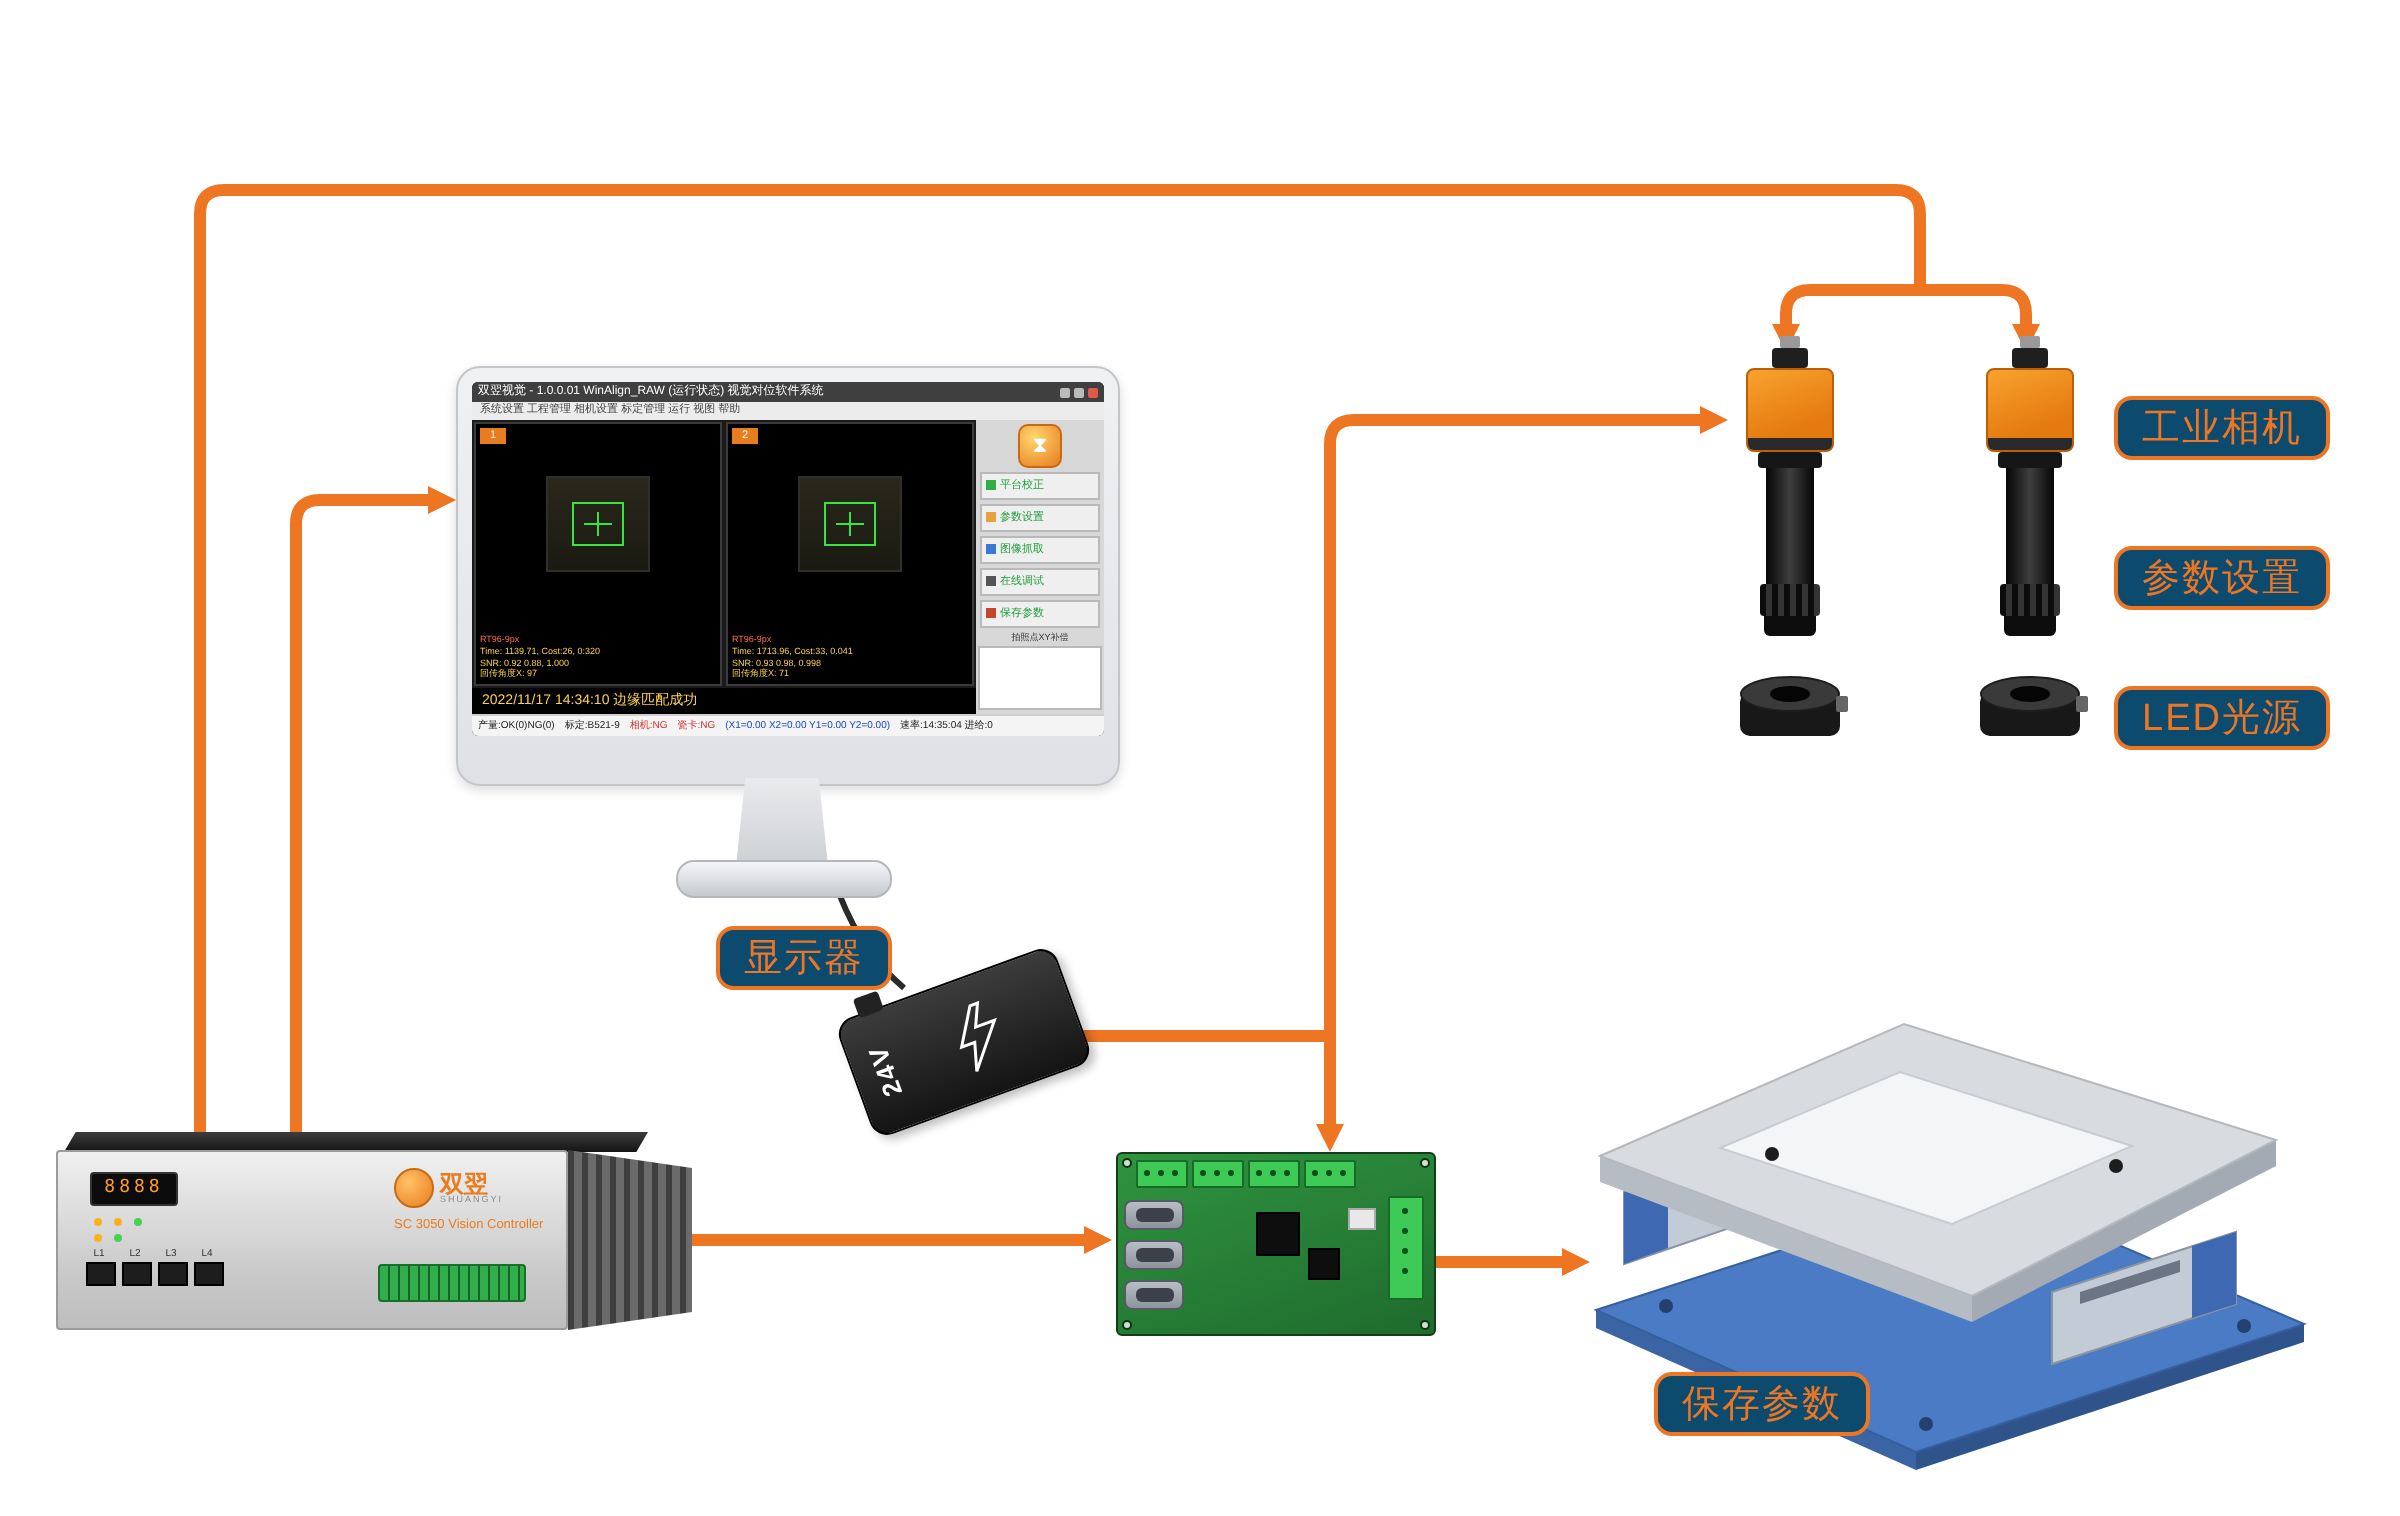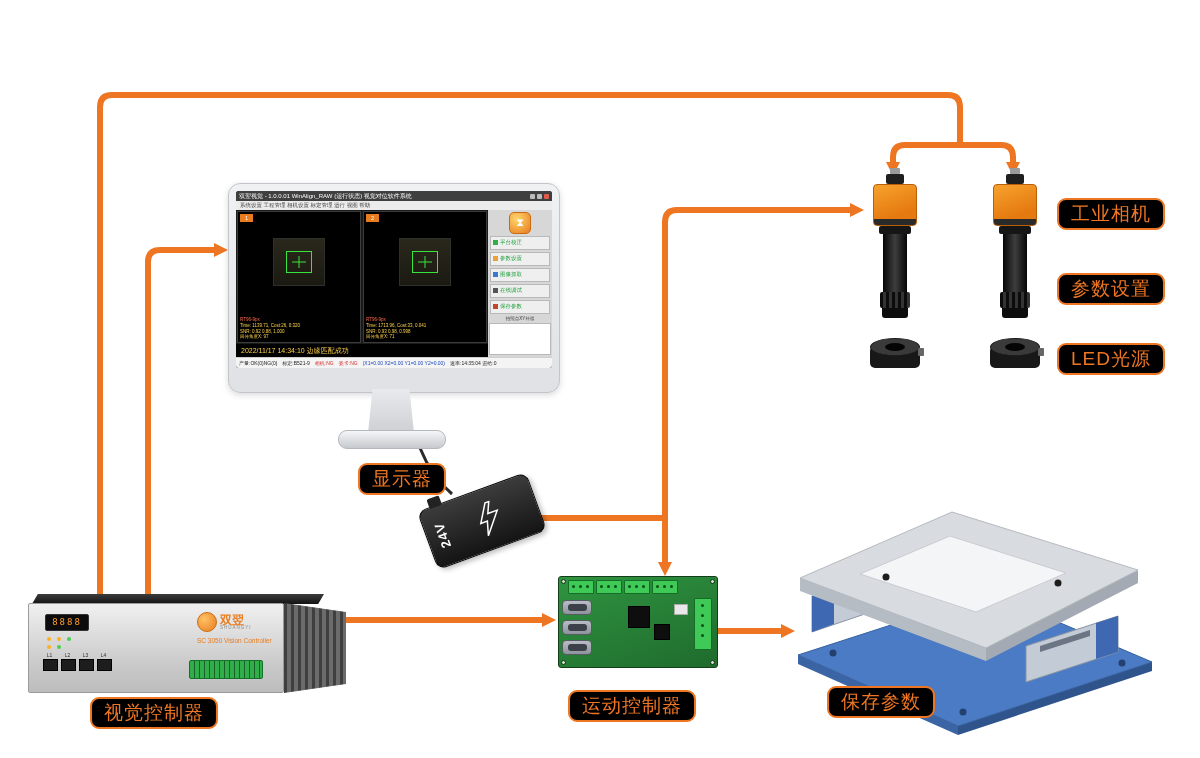--- a/index.html
+++ b/index.html
@@ -1,18 +1,18 @@
 <!DOCTYPE html>
 <html><head>
 <meta charset="utf-8">
 <style>
   html,body{margin:0;padding:0;background:#fff;}
   .canvas{position:relative;width:1200px;height:758px;background:#ffffff;font-family:"Liberation Sans",sans-serif;overflow:hidden;}
   .comp{position:absolute;z-index:2;}
-  .pill{position:absolute;z-index:3;background:#000000;border:2px solid #ee7623;border-radius:9px;color:#ee7623;
+  .pill{position:absolute;z-index:3;background:#0c4a6e;border:2px solid #ee7623;border-radius:9px;color:#ee7623;
         font-size:19px;letter-spacing:1px;display:flex;align-items:center;justify-content:center;
         height:28px;padding:0 12px;white-space:nowrap;}
   svg.layer{position:absolute;left:0;top:0;z-index:1;}
 
   
   .mon-frame{left:228px;top:183px;width:330px;height:208px;background:linear-gradient(180deg,#f0f1f3,#dfe1e4);
              border:1px solid #c2c5ca;border-radius:12px;box-shadow:0 2px 6px rgba(0,0,0,.15);}
   .mon-display{position:absolute;left:7px;top:7px;width:316px;height:177px;background:#0b0b0b;border-radius:3px;overflow:hidden;
                display:flex;flex-direction:column;}
   .tbar{height:11px;background:#3f3f3f;color:#fff;font-size:6px;line-height:11px;padding:0 3px;display:flex;justify-content:space-between;align-items:center;white-space:nowrap;overflow:hidden;}
@@ -68,21 +68,21 @@
   .led-hole{position:absolute;left:15px;top:5px;width:20px;height:8px;background:#050505;border-radius:50%;}
   .led-nub{position:absolute;right:-4px;top:10px;width:6px;height:8px;background:#666;border-radius:1px;}
 
   
   .psu{left:424px;top:490px;width:114px;height:60px;transform:rotate(-20deg);
        background:linear-gradient(180deg,#3c3c3c,#141414);border:1px solid #000;border-radius:9px;box-shadow:2px 3px 5px rgba(0,0,0,.25);}
   .psu-label{position:absolute;left:2px;top:50%;transform:translateY(-50%) rotate(-90deg);color:#fff;font-size:13px;font-weight:bold;letter-spacing:1px;}
   .psu-plug{position:absolute;left:12px;top:-9px;width:13px;height:10px;background:#222;border-radius:2px;}
 
   
-  .vc{left:28px;top:594px;width:320px;height:100px;}
+  .vc{left:28px;top:566px;width:320px;height:100px;}
   .vc-top{position:absolute;left:4px;top:0;width:292px;height:10px;background:linear-gradient(#3c3c3c,#141414);
           clip-path:polygon(2% 0,100% 0,98% 100%,0 100%);}
   .vc-front{position:absolute;left:0;top:9px;width:256px;height:90px;background:linear-gradient(180deg,#f0f0f0,#c9c9c9 70%,#bdbdbd);
             border:1px solid #9b9b9b;border-radius:2px;box-sizing:border-box;}
   .vc-side{position:absolute;left:256px;top:9px;width:62px;height:90px;
            background:repeating-linear-gradient(90deg,#3f3f3f 0 3px,#6b6b6b 3px 7px);
            clip-path:polygon(0 0,100% 10%,100% 90%,0 100%);}
   .vc-display{position:absolute;left:16px;top:10px;width:42px;height:15px;background:#0c0c0c;border:1px solid #333;border-radius:2px;
               color:#ff9b2e;font-family:"DejaVu Sans Mono",monospace;font-size:9px;letter-spacing:2px;text-align:center;line-height:15px;}
   .vc-led{position:absolute;width:4px;height:4px;border-radius:50%;}
@@ -356,17 +356,15 @@
         <i style="left:6px;top:15px"></i>
         <i style="left:6px;top:25px"></i>
         <i style="left:6px;top:35px"></i>
     </div>
   </div>
 
   <div class="pill" style="left: 358px; top: 463px; border-color: rgb(238, 118, 35); color: rgb(238, 118, 35);">显示器</div>
   <div class="pill" style="left: 1057px; top: 198px; border-color: rgb(238, 118, 35); color: rgb(238, 118, 35);">工业相机</div>
   <div class="pill" style="left: 1057px; top: 273px; border-color: rgb(238, 118, 35); color: rgb(238, 118, 35);">参数设置</div>
   <div class="pill" style="left: 1057px; top: 343px; border-color: rgb(238, 118, 35); color: rgb(238, 118, 35);">LED光源</div>
-  <div class="pill" style="left: 90px; top: 697px; border-color: rgb(238, 118, 35); color: rgb(238, 118, 35);">视觉控制器</div>
-  <div class="pill" style="left: 568px; top: 690px; border-color: rgb(238, 118, 35); color: rgb(238, 118, 35);">运动控制器</div>
   <div class="pill" style="left: 827px; top: 686px; border-color: rgb(238, 118, 35); color: rgb(238, 118, 35);">保存参数</div>
 
 </div>
 
 </body></html>

